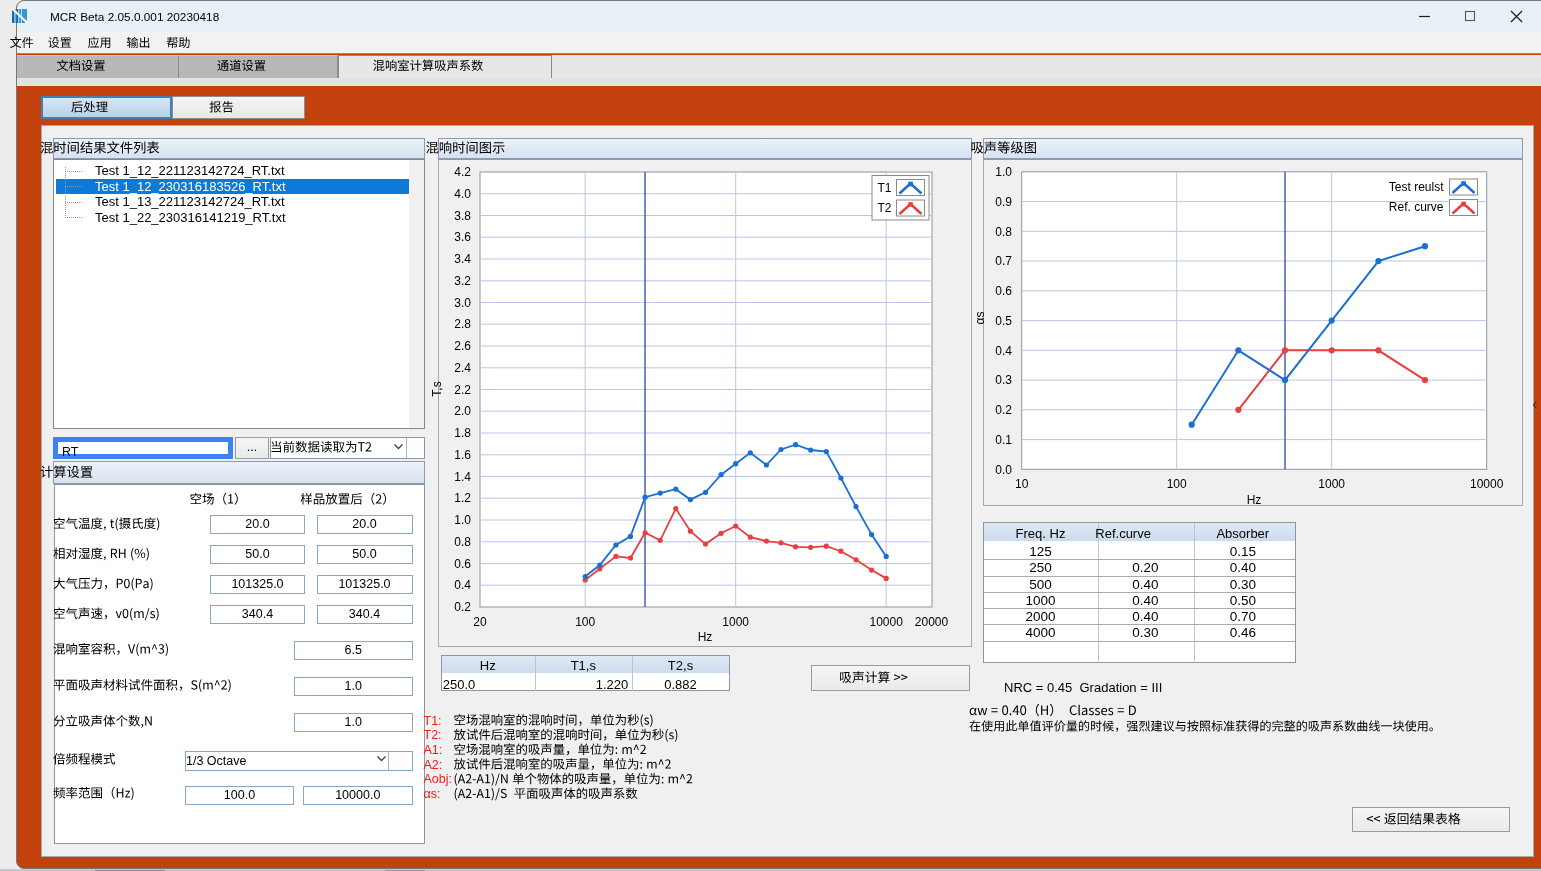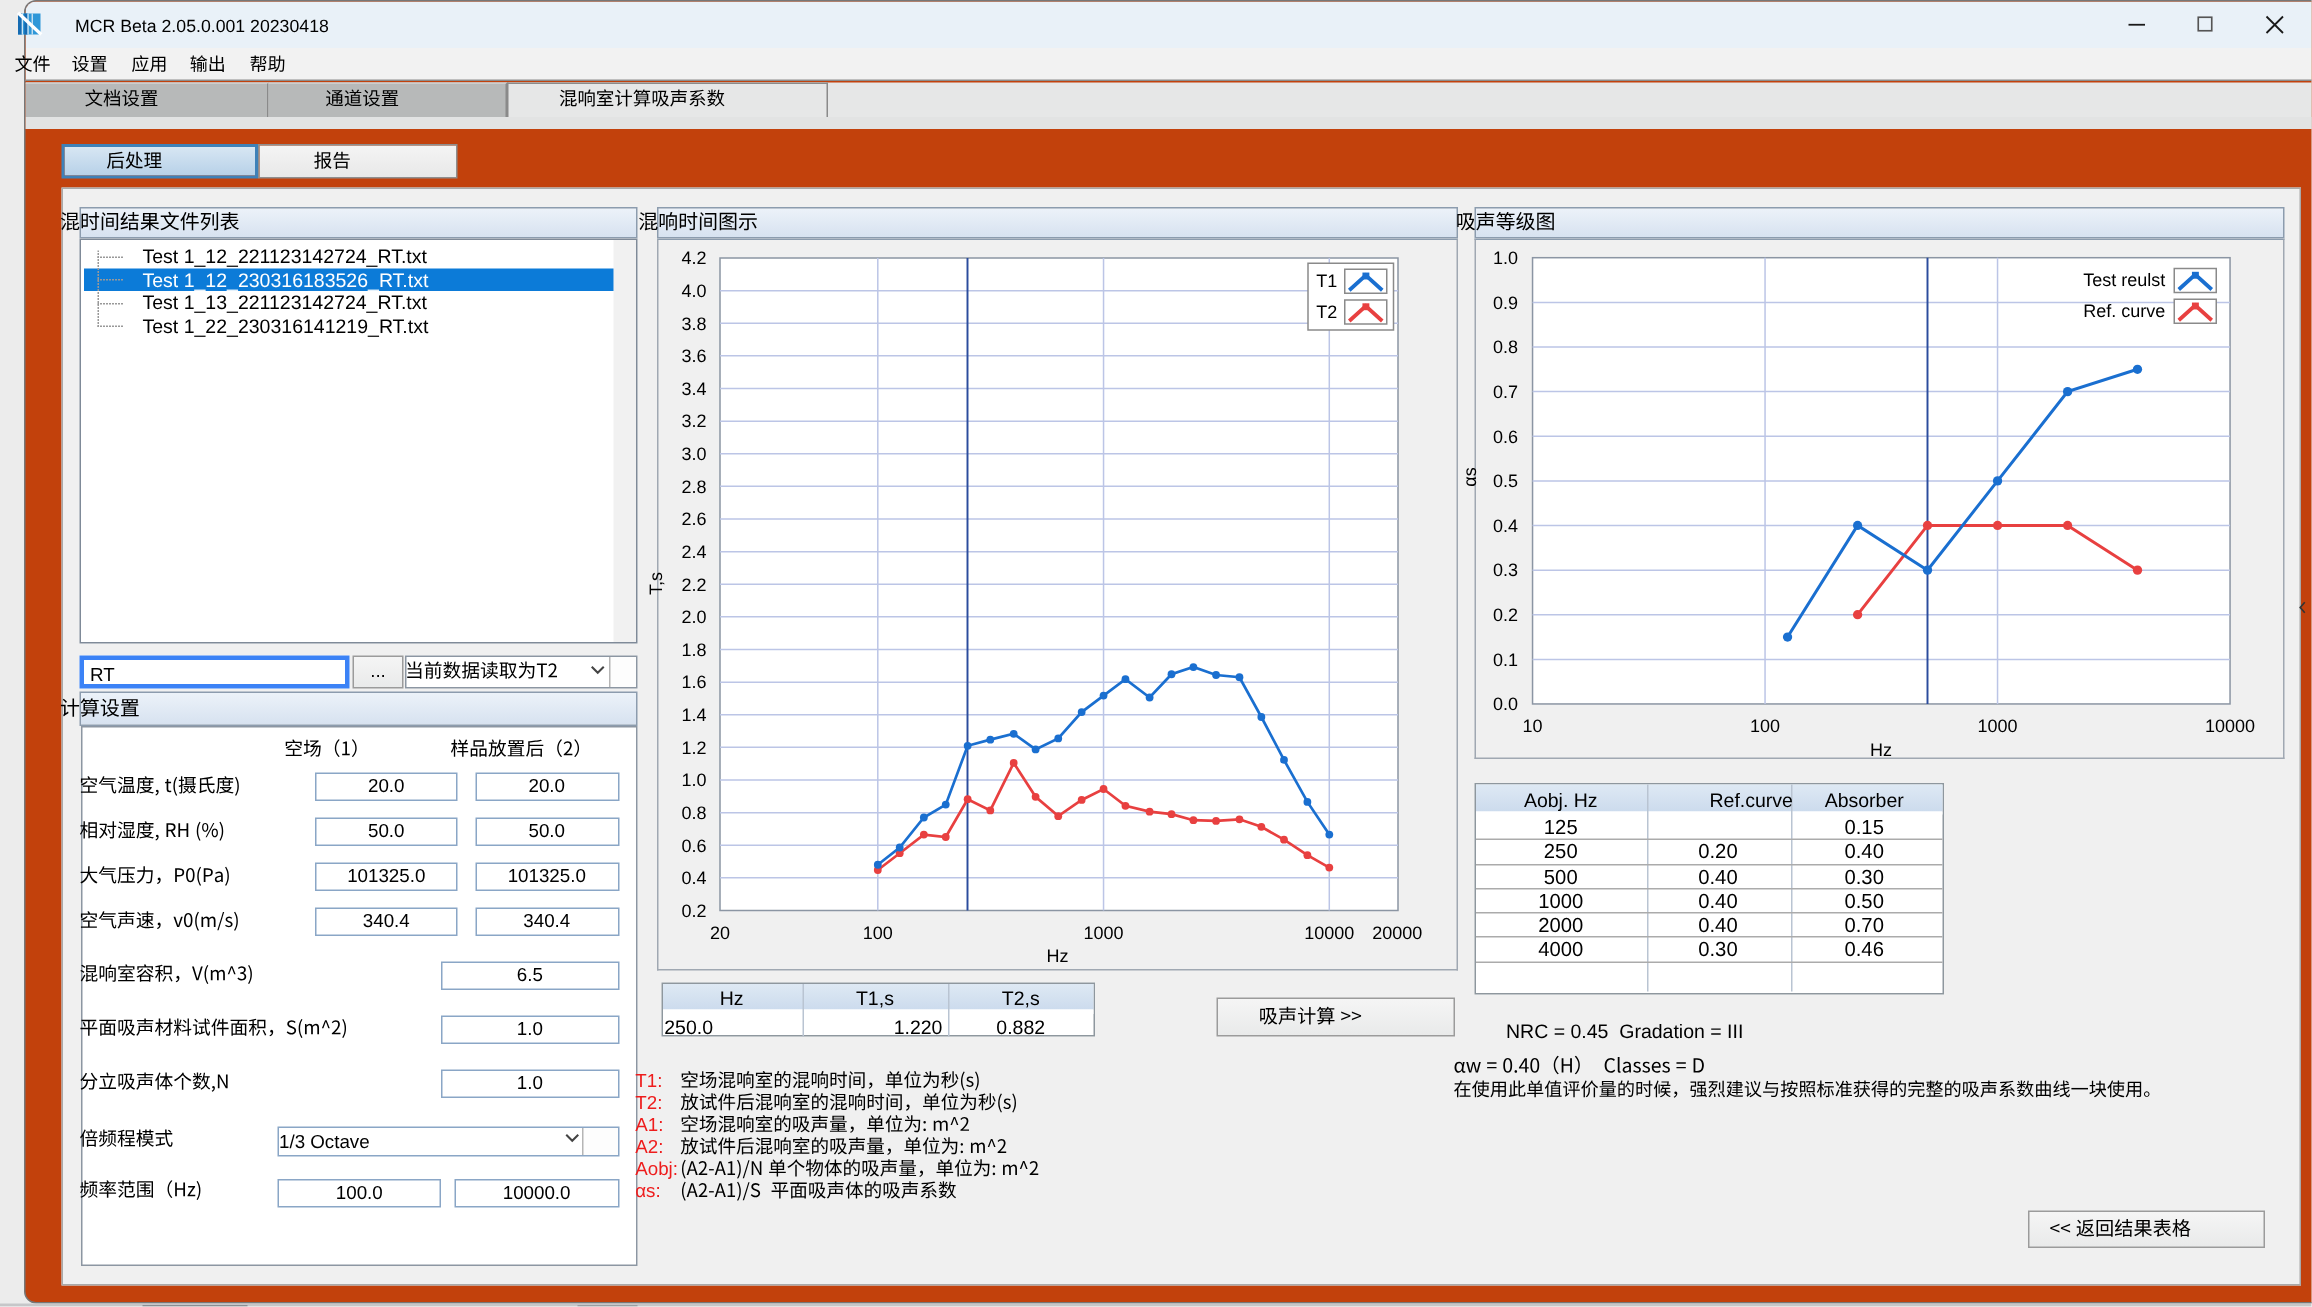--- a/index.html
+++ b/index.html
@@ -25,21 +25,21 @@
     <div class="abs" style="left:38.5px;top:177.5px;width:353px;height:15.5px;background:#0c7bd8"></div>
     <div class="abs" style="left:48px;top:166px;width:1px;height:51px;background-image:repeating-linear-gradient(#999 0 1px,transparent 1px 2px)"></div>
     <div class="abs" style="left:48px;top:169.5px;width:17px;height:1px;background-image:repeating-linear-gradient(90deg,#999 0 1px,transparent 1px 2px)"></div>
     <div class="abs" style="left:48px;top:185px;width:17px;height:1px;background-image:repeating-linear-gradient(90deg,#999 0 1px,transparent 1px 2px)"></div>
     <div class="abs" style="left:48px;top:200.5px;width:17px;height:1px;background-image:repeating-linear-gradient(90deg,#999 0 1px,transparent 1px 2px)"></div>
     <div class="abs" style="left:48px;top:216px;width:17px;height:1px;background-image:repeating-linear-gradient(90deg,#999 0 1px,transparent 1px 2px)"></div>
     <div class="abs" style="left:78px;top:162.2px;font-size:13px;color:#000;white-space:pre">Test 1_12_221123142724_RT.txt</div>
     <div class="abs" style="left:78px;top:177.7px;font-size:13px;color:#fff;white-space:pre">Test 1_12_230316183526_RT.txt</div>
     <div class="abs" style="left:78px;top:193.2px;font-size:13px;color:#000;white-space:pre">Test 1_13_221123142724_RT.txt</div>
     <div class="abs" style="left:78px;top:208.7px;font-size:13px;color:#000;white-space:pre">Test 1_22_230316141219_RT.txt</div>
-    <div class="abs" style="left:36px;top:436px;width:180px;height:22px;background:#fff;border:3px solid #3b82f6;font-size:12.5px;padding:3px 0 0 4px">RT</div>
+    <div class="abs" style="left:36px;top:436px;width:180px;height:22px;background:#fff;border:5px solid #3b82f6;font-size:12.5px;padding:3px 0 0 4px">RT</div>
     <div class="abs btn" style="left:218px;top:436px;width:34px;height:22px;text-align:center;line-height:18px;font-size:12.5px">...</div>
     <div class="abs" style="left:253px;top:436px;width:155px;height:22px;background:#fff;border:1px solid #8c96a2"></div>
     <div class="abs" style="left:389px;top:437px;width:18px;height:20px;background:#fdfdfd;border-left:1px solid #b5b5b5"></div>
     <div class="abs hdr" style="left:36px;top:460px;width:372px;height:23px"></div>
     <div class="abs" style="left:37px;top:483px;width:371px;height:360px;background:#fff;border:1px solid #8c96a2"></div>
     <div class="abs inp" style="left:193px;top:514px;width:95px;height:19px">20.0</div>
     <div class="abs inp" style="left:299.5px;top:514px;width:96px;height:19px">20.0</div>
     <div class="abs inp" style="left:193px;top:544px;width:95px;height:19px">50.0</div>
     <div class="abs inp" style="left:299.5px;top:544px;width:96px;height:19px">50.0</div>
     <div class="abs inp" style="left:193px;top:574px;width:95px;height:19px">101325.0</div>
@@ -73,22 +73,22 @@
     <div class="abs" style="left:966.5px;top:522px;width:311.5px;height:18px;background:linear-gradient(#dee9f4,#ccdbed)"></div>
     <div class="abs" style="left:966.5px;top:540px;width:311.5px;height:2px;background:#fff"></div>
     <div class="abs" style="left:1081px;top:522px;width:1px;height:138px;background:#b9c4d2"></div>
     <div class="abs" style="left:1176.7px;top:522px;width:1px;height:138px;background:#b9c4d2"></div>
     <div class="abs" style="left:966.5px;top:558.2px;width:311.5px;height:1px;background:#ababab"></div>
     <div class="abs" style="left:966.5px;top:574.5px;width:311.5px;height:1px;background:#ababab"></div>
     <div class="abs" style="left:966.5px;top:590.8px;width:311.5px;height:1px;background:#ababab"></div>
     <div class="abs" style="left:966.5px;top:607.0px;width:311.5px;height:1px;background:#ababab"></div>
     <div class="abs" style="left:966.5px;top:623.2px;width:311.5px;height:1px;background:#ababab"></div>
     <div class="abs" style="left:966.5px;top:639.5px;width:311.5px;height:1px;background:#ababab"></div>
-    <div class="abs" style="left:973.5px;top:524.5px;width:100px;text-align:center;font-size:13px">Aobj. Hz</div>
-    <div class="abs" style="left:1078.3px;top:524.5px;width:100px;text-align:right;font-size:13px">Ref.curve</div>
+    <div class="abs" style="left:973.5px;top:524.5px;width:100px;text-align:center;font-size:13px">Freq. Hz</div>
+    <div class="abs" style="left:1078.3px;top:524.5px;width:100px;text-align:left;font-size:13px">Ref.curve</div>
     <div class="abs" style="left:1175.8px;top:524.5px;width:100px;text-align:center;font-size:13px">Absorber</div>
     <div class="abs" style="left:973.5px;top:543.0px;width:100px;text-align:center;font-size:13.5px">125</div>
     <div class="abs" style="left:1175.8px;top:543.0px;width:100px;text-align:center;font-size:13.5px">0.15</div>
     <div class="abs" style="left:973.5px;top:559.2px;width:100px;text-align:center;font-size:13.5px">250</div>
     <div class="abs" style="left:1078.3px;top:559.2px;width:100px;text-align:center;font-size:13.5px">0.20</div>
     <div class="abs" style="left:1175.8px;top:559.2px;width:100px;text-align:center;font-size:13.5px">0.40</div>
     <div class="abs" style="left:973.5px;top:575.5px;width:100px;text-align:center;font-size:13.5px">500</div>
     <div class="abs" style="left:1078.3px;top:575.5px;width:100px;text-align:center;font-size:13.5px">0.40</div>
     <div class="abs" style="left:1175.8px;top:575.5px;width:100px;text-align:center;font-size:13.5px">0.30</div>
     <div class="abs" style="left:973.5px;top:591.8px;width:100px;text-align:center;font-size:13.5px">1000</div>

